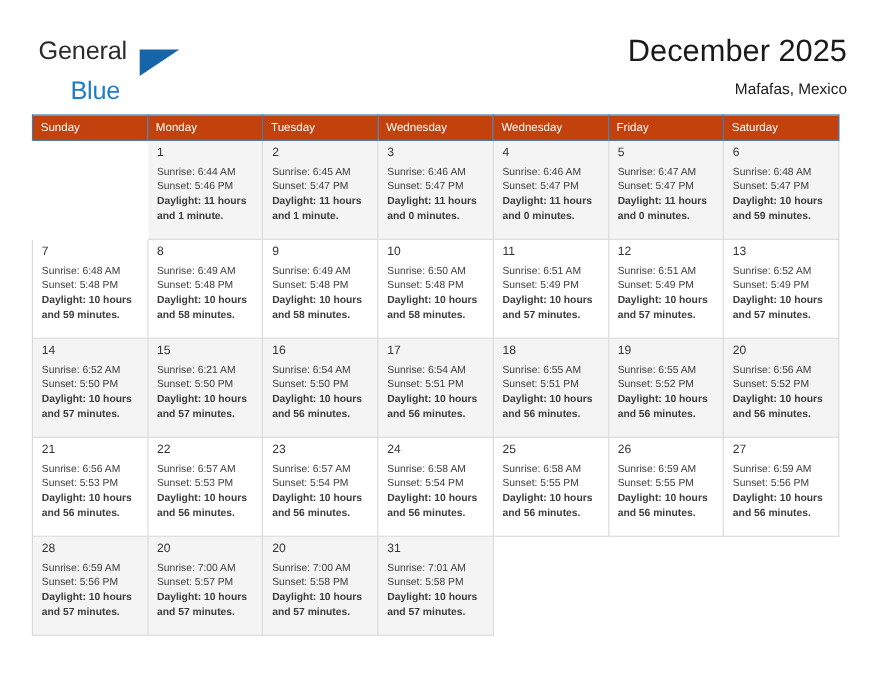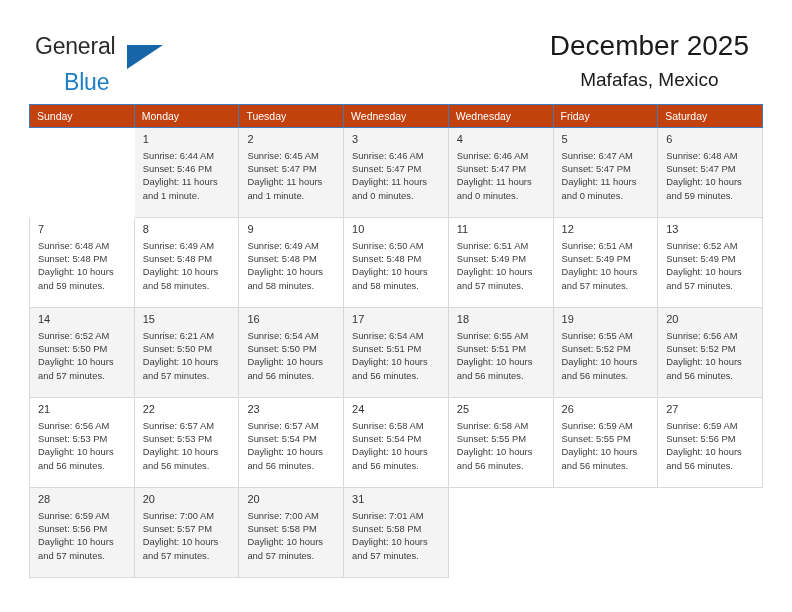--- a/index.html
+++ b/index.html
@@ -58,38 +58,37 @@
     position: absolute;
     left: 92px;
     top: 12px;
     width: 0;
     height: 0;
     border-left: 36px solid #1565a8;
     border-bottom: 24px solid transparent;
   }
   .title-block {
     position: absolute;
-    right: 43px;
+    right: 22px;
     top: 28px;
     text-align: right;
   }
   .cal-title {
     font-size: 28px;
     font-weight: normal;
     color: #1a1a1a;
     line-height: 36px;
     white-space: nowrap;
   }
   .cal-subtitle {
-    font-size: 19px;
+    font-size: 14px;
     color: #1a1a1a;
     line-height: 20px;
     margin-top: 6px;
     white-space: nowrap;
-    text-align: center;
   }
 
   
   .calendar {
     position: absolute;
     left: 29px;
     top: 104px;
     width: 734px;
     border-collapse: collapse;
     table-layout: fixed;
@@ -134,20 +133,21 @@
     font-size: 9.4px;
     color: #3d3d3d;
     line-height: 13.2px;
     padding: 1px 4px 0 8px;
   }
   .dayinfo div {
     white-space: nowrap;
   }
   .daylight-line {
     white-space: normal !important;
+    font-weight: bold;
   }
 </style>
 </head>
 <body>
 
 <div class="page">
 
   <div class="header">
 
     <div class="logo">

